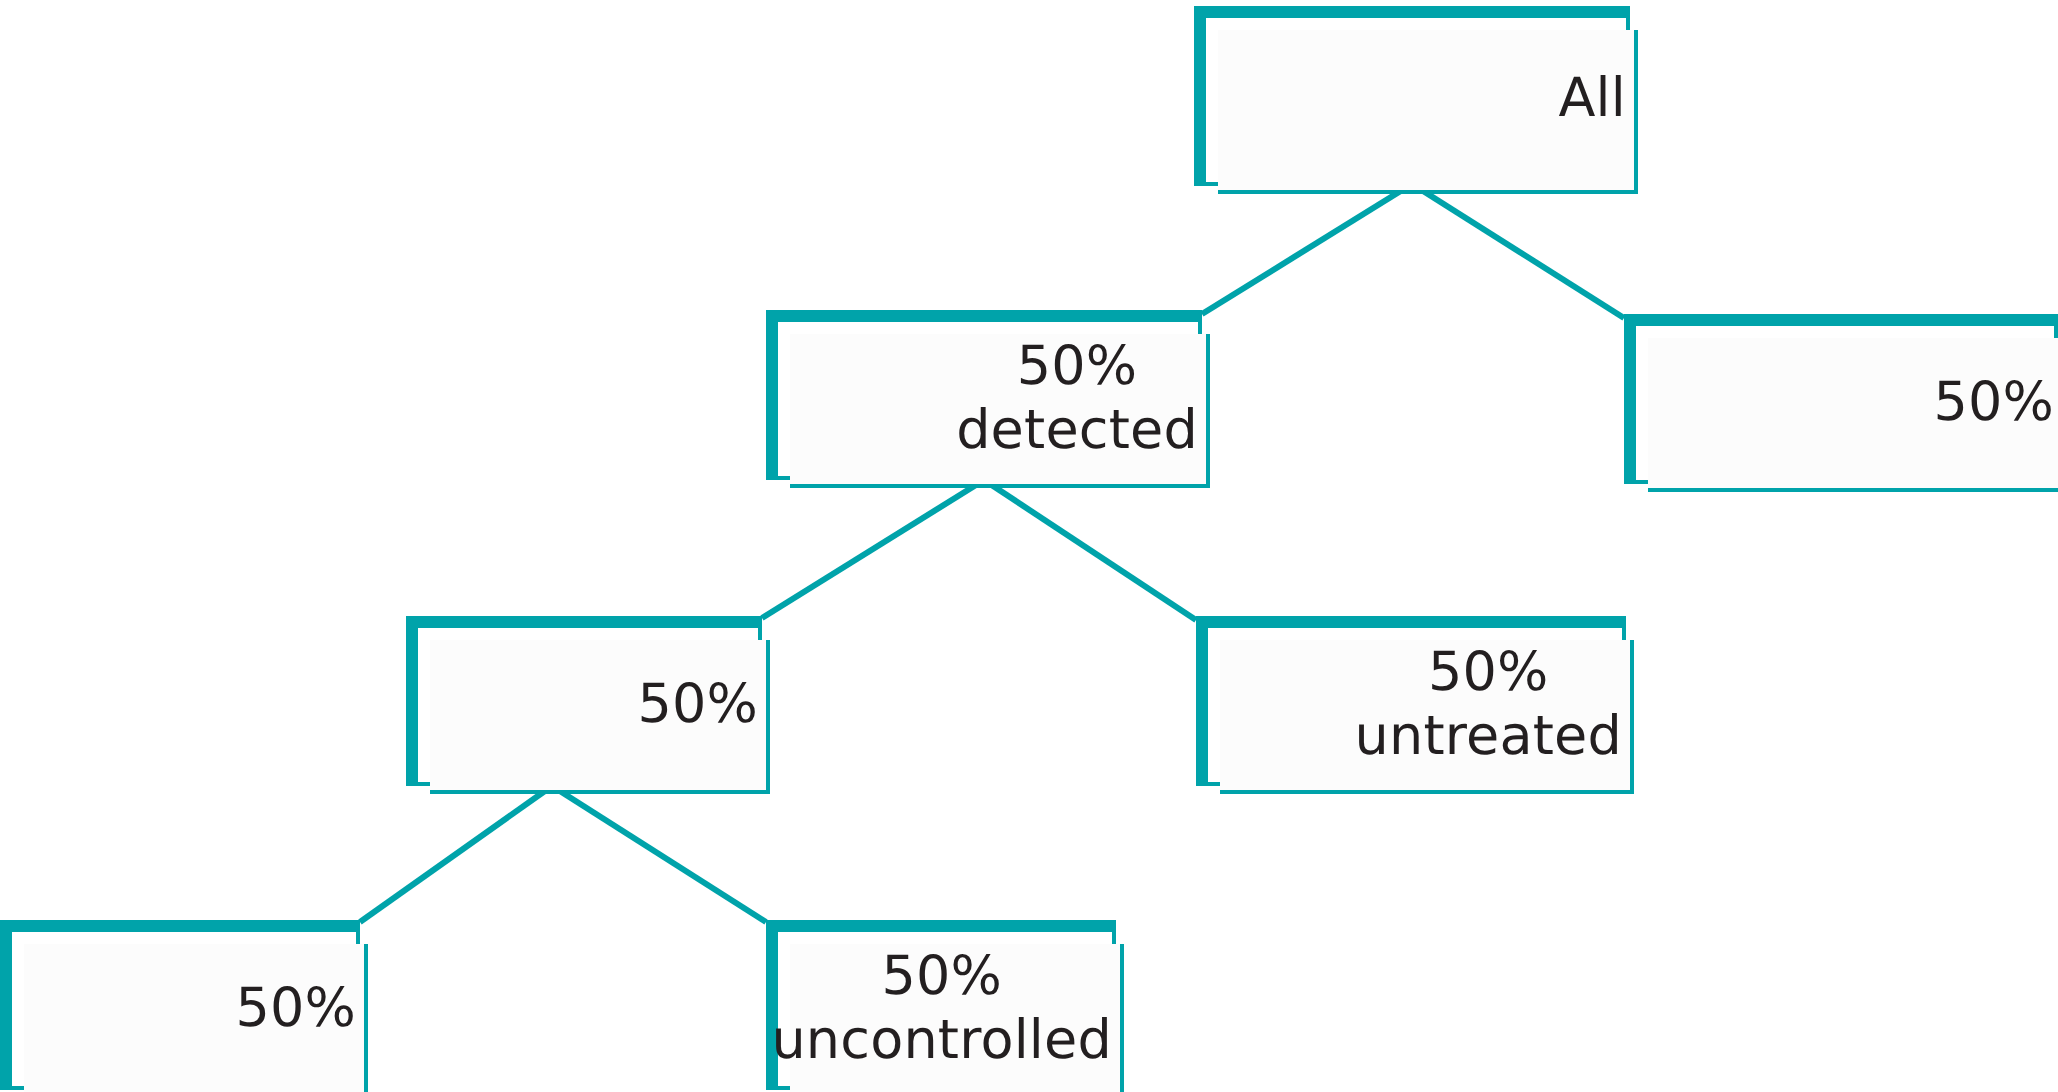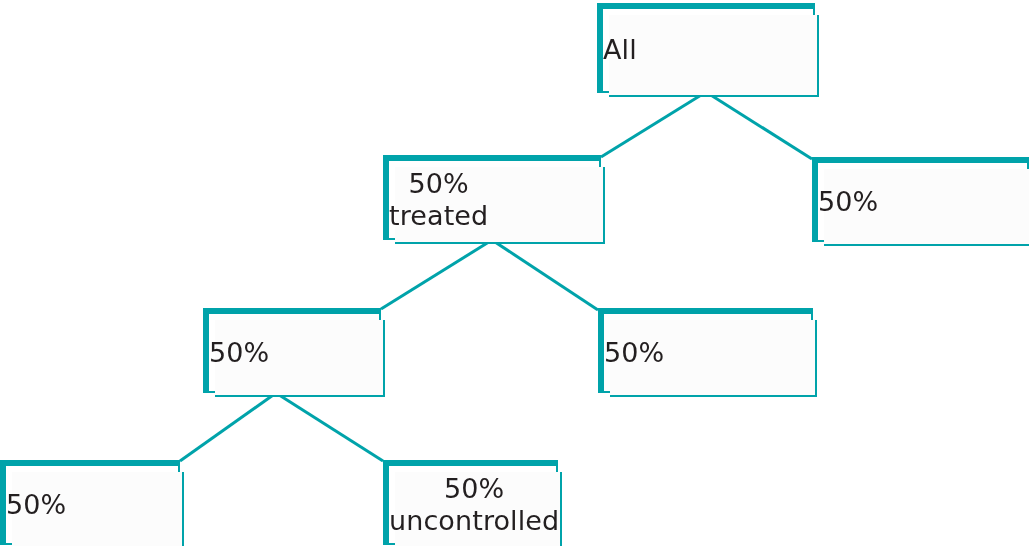--- a/index.html
+++ b/index.html
@@ -27,21 +27,21 @@
   }
   .node {
     position: absolute;
     box-sizing: border-box;
     background: #ffffff;
     border: 2px solid #00a3aa;
     border-left-width: 6px;
     border-top-width: 6px;
     display: flex;
     flex-direction: column;
-    align-items: flex-start;
+    align-items: flex-end;
     justify-content: center;
     z-index: 3;
   }
   .node .shadow {
     position: absolute;
     left: 6px;
     top: 6px;
     right: -6px;
     bottom: -6px;
     background: #fcfcfc;
@@ -78,39 +78,40 @@
       <div class="node" style="left: 597px; top: 3px; width: 218px; height: 90px;">
         <div class="shadow"></div>
         <div class="lines">
           <span class="l2">All</span>
         </div>
       </div>
       <div class="node" style="left: 383px; top: 155px; width: 218px; height: 85px;">
         <div class="shadow"></div>
         <div class="lines">
           <span class="l2">50%</span>
-          <span class="l2">treated</span>
+          <span class="l2">detected</span>
         </div>
       </div>
       <div class="node" style="left: 812px; top: 157px; width: 217px; height: 85px;">
         <div class="shadow"></div>
         <div class="lines">
           <span class="l2">50%</span>
         </div>
       </div>
       <div class="node" style="left: 203px; top: 308px; width: 178px; height: 85px;">
         <div class="shadow"></div>
         <div class="lines">
           <span class="l2">50%</span>
         </div>
       </div>
       <div class="node" style="left: 598px; top: 308px; width: 215px; height: 85px;">
         <div class="shadow"></div>
         <div class="lines">
           <span class="l2">50%</span>
+          <span class="l2">untreated</span>
         </div>
       </div>
       <div class="node" style="left: 0px; top: 460px; width: 180px; height: 85px;">
         <div class="shadow"></div>
         <div class="lines">
           <span class="l2">50%</span>
         </div>
       </div>
       <div class="node" style="left: 383px; top: 460px; width: 175px; height: 85px;">
         <div class="shadow"></div>

